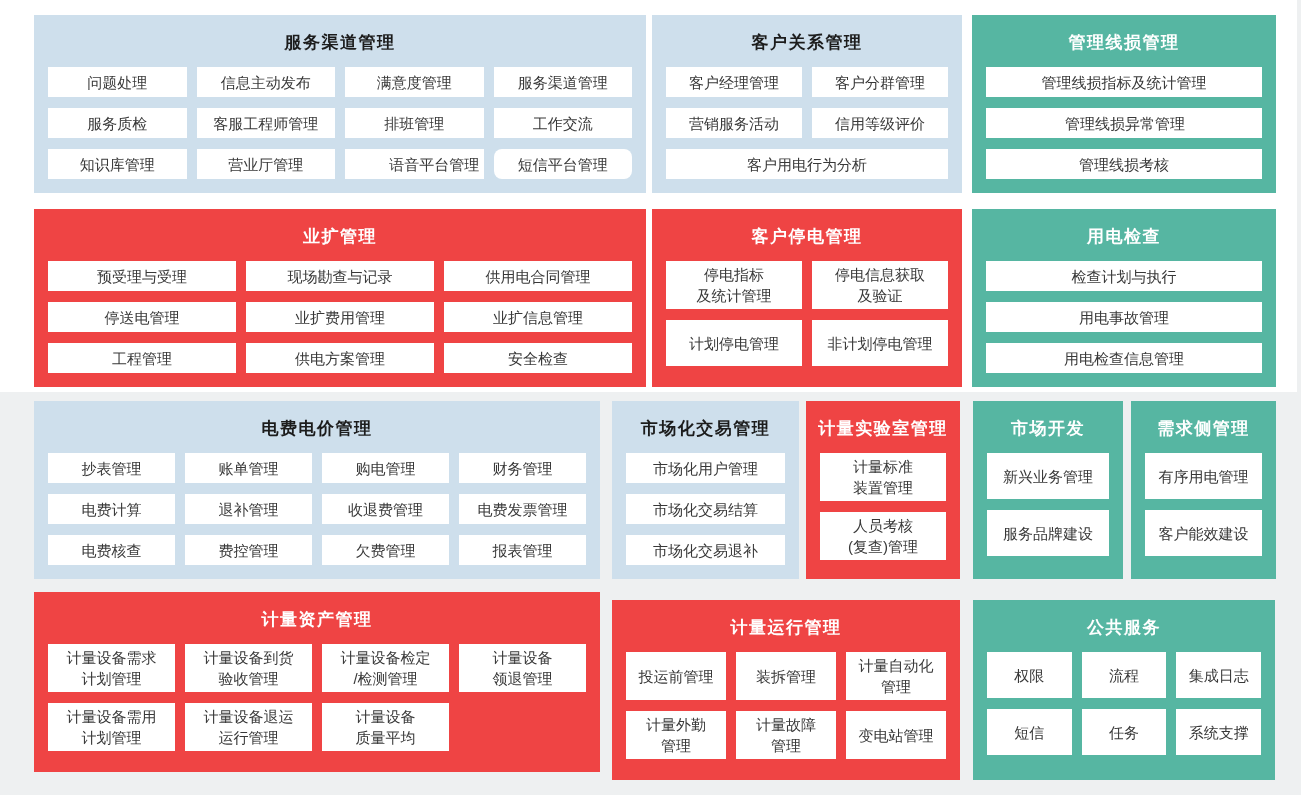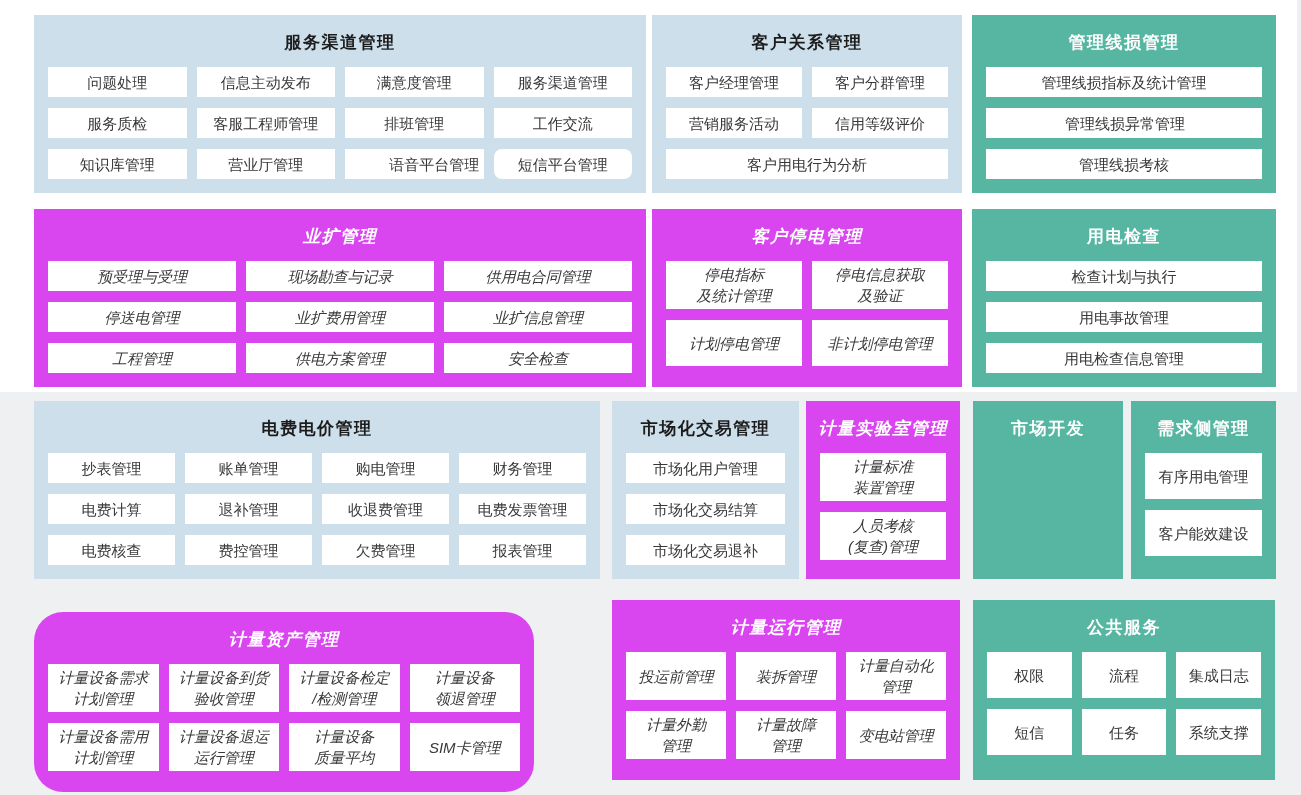--- a/index.html
+++ b/index.html
@@ -14,21 +14,21 @@
   }
   .right-strip {
     position:absolute; right:0; top:0; width:4px; height:795px;
     background:#eef0f1;
   }
   .block {
     position:absolute; box-sizing:border-box;
     display:flex; flex-direction:column;
   }
   .block.light { background:#cedfec; }
-  .block.dark  { background:#d946ef;font-style:italic; }
+  .block.dark  { background:#ef4444; }
   .block.teal  { background:#56b6a2; }
   .block-title {
     margin-top:8px; height:38px; flex:none;
     display:flex; align-items:center; justify-content:center;
     font-size:17px; font-weight:bold; letter-spacing:1.5px;
     color:#1c1c1c; white-space:nowrap;
   }
   .block.dark .block-title, .block.teal .block-title { color:#ffffff; }
   .items {
     flex:1; display:flex; flex-wrap:wrap; align-content:flex-start;
@@ -149,29 +149,33 @@
         <div class="item" style="width: calc(100% + 0px);">
           <div>计量标准<br>装置管理</div>
         </div>
         <div class="item" style="width: calc(100% + 0px);">
           <div>人员考核<br>(复查)管理</div>
         </div>
       </div>
     </div>
     <div class="block teal" style="left: 973px; top: 401px; width: 150px; height: 178px;">
       <div class="block-title">市场开发</div>
+      <div class="items">
+        <div class="item tall" style="width: calc(100% + 0px);">新兴业务管理</div>
+        <div class="item tall" style="width: calc(100% + 0px);">服务品牌建设</div>
+      </div>
     </div>
     <div class="block teal" style="left: 1131px; top: 401px; width: 145px; height: 178px;">
       <div class="block-title">需求侧管理</div>
       <div class="items">
         <div class="item tall" style="width: calc(100% + 0px);">有序用电管理</div>
         <div class="item tall" style="width: calc(100% + 0px);">客户能效建设</div>
       </div>
     </div>
-    <div class="block dark" style="left: 34px; top: 612px; width: 500px; height: 180px; border-radius: 29px;">
+    <div class="block dark" style="left: 34px; top: 592px; width: 566px; height: 180px;">
       <div class="block-title">计量资产管理</div>
       <div class="items">
         <div class="item" style="width: calc(25% - 7.5px);">
           <div>计量设备需求<br>计划管理</div>
         </div>
         <div class="item" style="width: calc(25% - 7.5px);">
           <div>计量设备到货<br>验收管理</div>
         </div>
         <div class="item" style="width: calc(25% - 7.5px);">
           <div>计量设备检定<br>/检测管理</div>
@@ -181,21 +185,20 @@
         </div>
         <div class="item" style="width: calc(25% - 7.5px);">
           <div>计量设备需用<br>计划管理</div>
         </div>
         <div class="item" style="width: calc(25% - 7.5px);">
           <div>计量设备退运<br>运行管理</div>
         </div>
         <div class="item" style="width: calc(25% - 7.5px);">
           <div>计量设备<br>质量平均</div>
         </div>
-        <div class="item tall" style="width: calc(25% - 7.5px);">SIM卡管理</div>
       </div>
     </div>
     <div class="block dark" style="left: 612px; top: 600px; width: 348px; height: 180px;">
       <div class="block-title">计量运行管理</div>
       <div class="items">
         <div class="item tall" style="width: calc(33.3333% - 6.66667px);">投运前管理</div>
         <div class="item tall" style="width: calc(33.3333% - 6.66667px);">装拆管理</div>
         <div class="item" style="width: calc(33.3333% - 6.66667px);">
           <div>计量自动化<br>管理</div>
         </div>

